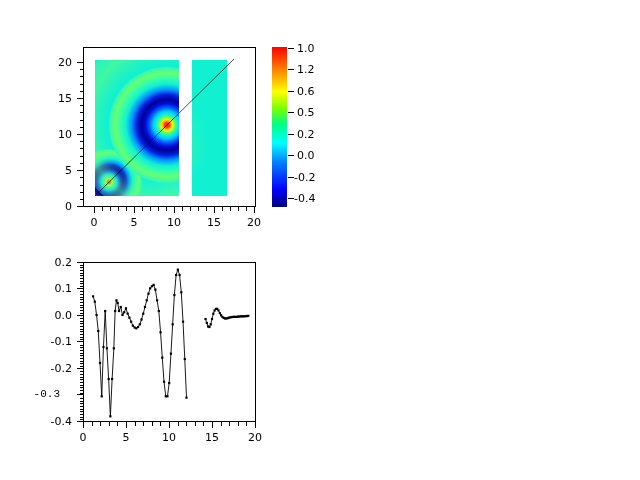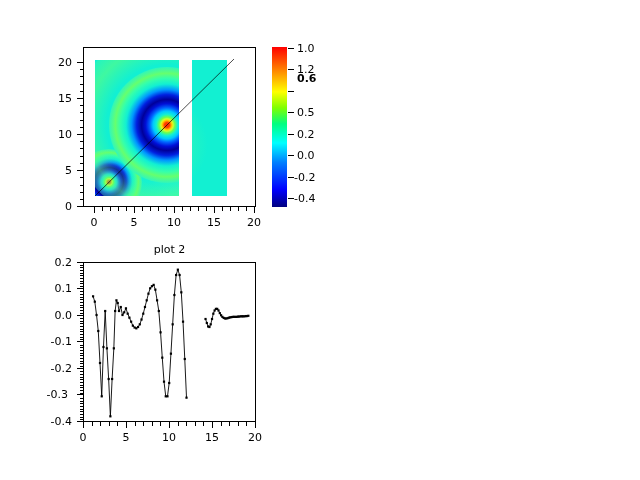--- a/index.html
+++ b/index.html
@@ -141,21 +141,21 @@
       <div class="cbar-tick" style="left:288px;top:69px;"></div>
       <div class="cbar-tick" style="left:288px;top:91px;"></div>
       <div class="cbar-tick" style="left:288px;top:112px;"></div>
       <div class="cbar-tick" style="left:288px;top:134px;"></div>
       <div class="cbar-tick" style="left:288px;top:155px;"></div>
       <div class="cbar-tick" style="left:288px;top:177px;"></div>
       <div class="cbar-tick" style="left:288px;top:198px;"></div>
     </div>
     <div class="cbar-lab" style="left:297px;top:42px;">1.0</div>
     <div class="cbar-lab" style="left:297px;top:63px;">1.2</div>
-    <div class="cbar-lab" style="left:297px;top:72px;font-weight:bold;">0.6</div>
+    <div class="cbar-lab" style="left:297px;top:85px;">0.6</div>
     <div class="cbar-lab" style="left:297px;top:106px;">0.5</div>
     <div class="cbar-lab" style="left:297px;top:128px;">0.2</div>
     <div class="cbar-lab" style="left:297px;top:149px;">0.0</div>
     <div class="cbar-lab" style="left:294px;top:171px;">-0.2</div>
     <div class="cbar-lab" style="left:294px;top:192px;">-0.4</div>
   </div>
 
   <div class="panel" style="left:320px;top:0;width:320px;height:240px;">
 
     <div>
@@ -195,21 +195,20 @@
       
       
       
       
     </div>
 
   </div>
 
   <div class="panel" style="left:0;top:240px;width:320px;height:240px;">
 
-    <div class="title" style="left:83px;top:3px;width:173px;">plot 2</div>
 
     <div class="axes" style="left:83px;top:22px;width:173px;height:160px;">
       <svg id="plot2-svg" width="173" height="160" viewBox="0 0 173 160">
           <path d="M9.08,33.33 L10.81,38.67 L12.54,52.00 L14.27,68.00 L16.00,100.00 L17.73,133.33 L19.46,84.00 L21.19,48.00 L22.92,85.33 L24.65,116.00 L26.38,153.33 L28.11,116.00 L29.84,85.33 L31.14,48.00 L32.44,37.33 L33.73,40.00 L35.03,48.00 L36.76,44.00 L38.49,52.00 L40.22,49.33 L41.95,45.33 L43.68,50.67 L45.41,54.67 L47.14,58.67 L48.87,62.67 L50.60,64.53 L52.33,65.33 L54.06,64.00 L55.79,61.33 L57.52,56.53 L59.25,50.67 L60.98,44.00 L62.71,37.33 L64.44,30.67 L66.17,25.33 L67.90,23.20 L69.63,21.87 L71.36,26.67 L73.09,37.33 L74.82,48.00 L76.55,69.33 L78.28,94.67 L80.01,118.67 L81.74,133.33 L83.47,133.33 L85.20,120.00 L86.93,90.67 L88.66,61.33 L90.39,32.00 L92.12,12.00 L93.85,6.67 L95.58,12.00 L97.31,29.33 L99.04,58.67 L100.77,96.00 L102.50,134.67" fill="none" stroke="#000000" stroke-width="0.9"></path>
           <rect x="7.98" y="32.23" width="2.2" height="2.2" fill="#000000"></rect>
           <rect x="9.71" y="37.57" width="2.2" height="2.2" fill="#000000"></rect>
           <rect x="11.44" y="50.90" width="2.2" height="2.2" fill="#000000"></rect>
           <rect x="13.17" y="66.90" width="2.2" height="2.2" fill="#000000"></rect>
           <rect x="14.90" y="98.90" width="2.2" height="2.2" fill="#000000"></rect>
           <rect x="16.63" y="132.23" width="2.2" height="2.2" fill="#000000"></rect>
@@ -364,21 +363,21 @@
           <div class="tick tickmin-y" style="left: 79.5px; top: 174px;"></div>
           <div class="tick tickmin-y" style="left: 79.5px; top: 176.7px;"></div>
           <div class="tick tickmin-y" style="left: 79.5px; top: 179.3px;"></div>
         </div>
     </div>
     <div class="ticklabel ylab" style="left:34px;top:16px;width:38px;">0.2</div>
     <div class="ticklabel ylab" style="left:34px;top:42px;width:38px;">0.1</div>
     <div class="ticklabel ylab" style="left:34px;top:69px;width:38px;">0.0</div>
     <div class="ticklabel ylab" style="left:34px;top:95px;width:38px;">-0.1</div>
     <div class="ticklabel ylab" style="left:34px;top:122px;width:38px;">-0.2</div>
-    <div class="ticklabel ylab" style="left:30px;top:148px;width:38px;">-0.3</div>
+    <div class="ticklabel ylab" style="left:22px;top:148px;width:38px;font-family:Liberation Mono, monospace;">-0.3</div>
     <div class="ticklabel ylab" style="left:34px;top:175px;width:38px;">-0.4</div>
 
     <div>
       <div class="tick tickmaj-x" style="left:83px;top:182px;"></div>
       <div class="tick tickmaj-x" style="left:126px;top:182px;"></div>
       <div class="tick tickmaj-x" style="left:169px;top:182px;"></div>
       <div class="tick tickmaj-x" style="left:212px;top:182px;"></div>
       <div class="tick tickmaj-x" style="left:255px;top:182px;"></div>
       <div class="tick tickmin-x" style="left:92px;top:182px;"></div>
       <div class="tick tickmin-x" style="left:100px;top:182px;"></div>

